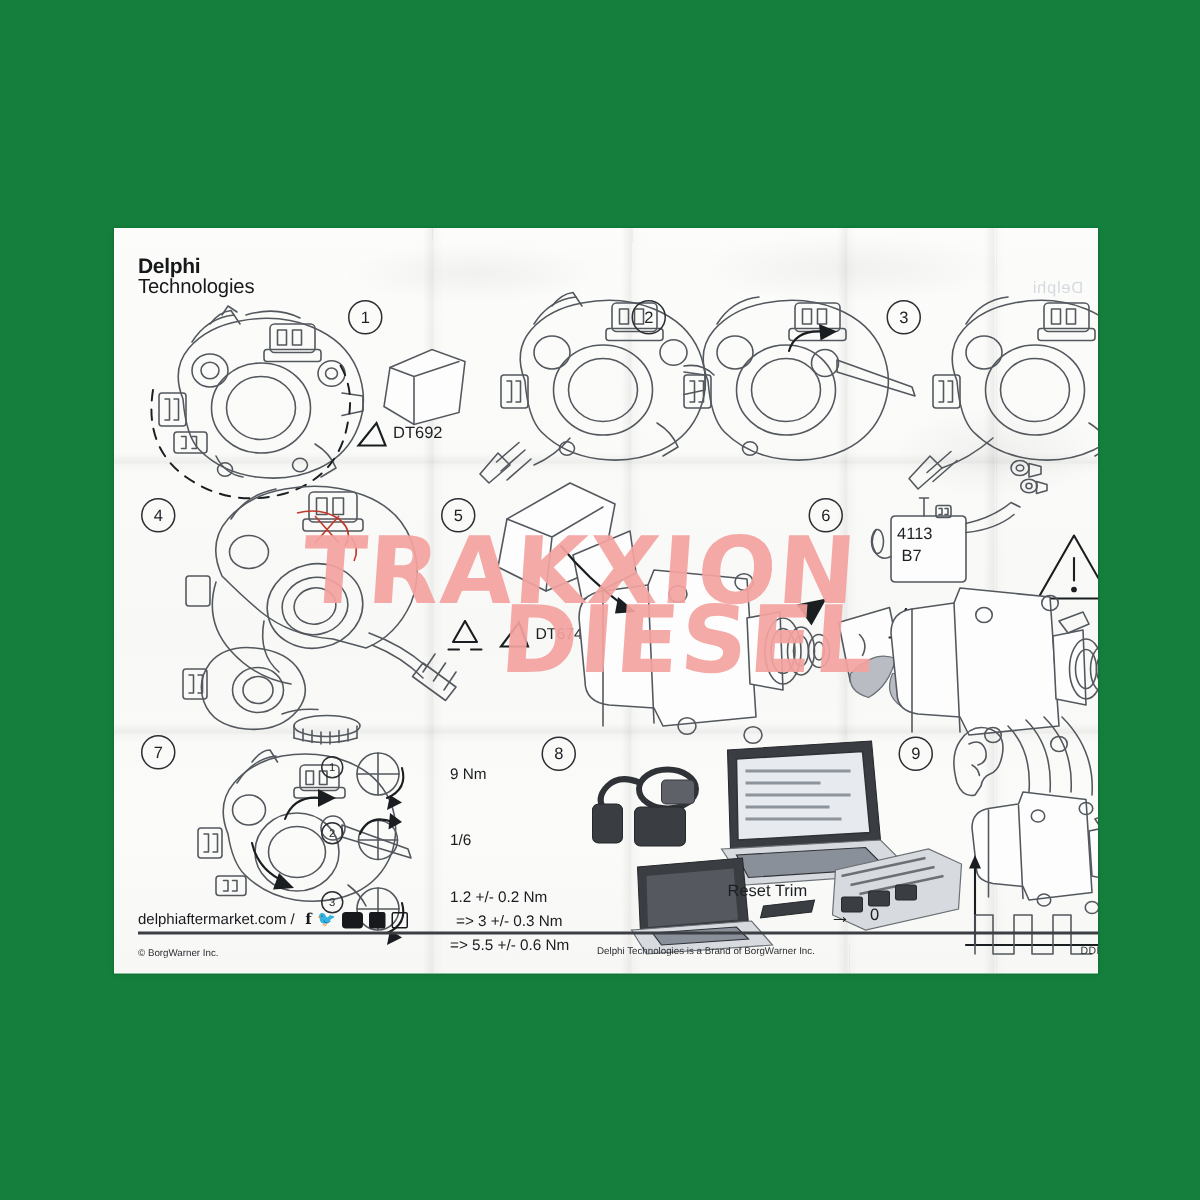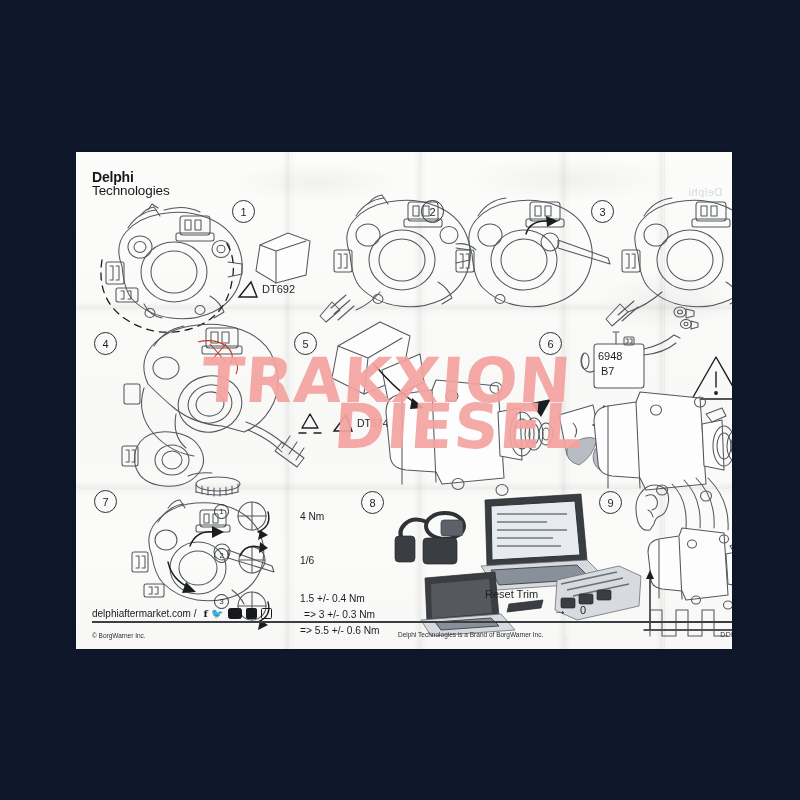--- a/index.html
+++ b/index.html
@@ -1,17 +1,17 @@
 <!DOCTYPE html>
 <html><head>
 <meta charset="utf-8">
 <style>
   html,body{margin:0;padding:0;background:#ffffff;}
   body{width:800px;height:800px;overflow:hidden;font-family:"Liberation Sans",sans-serif;}
-  #stage{position:relative;width:800px;height:800px;background:#0f172a;}
+  #stage{position:relative;width:800px;height:800px;background:#15803d;}
 
   
   #sheet{
     position:absolute; left:76px; top:152px; width:656px; height:497px;
     background:
       linear-gradient(95deg, rgba(0,0,0,.035) 0 1px, rgba(0,0,0,0) 1px 100%) 212px 0/218px 100% no-repeat,
       linear-gradient(92deg, rgba(0,0,0,.04) 0 1px, rgba(0,0,0,0) 1px 100%) 345px 0/200px 100% no-repeat,
       linear-gradient(88deg, rgba(0,0,0,.04) 0 1px, rgba(0,0,0,0) 1px 100%) 490px 0/200px 100% no-repeat,
       linear-gradient(90deg, rgba(0,0,0,.035) 0 1px, rgba(0,0,0,0) 1px 100%) 588px 0/200px 100% no-repeat,
       linear-gradient(180deg,#fcfcfb 0%,#fafaf8 30%,#f8f8f6 55%,#fbfbf9 80%,#f7f7f5 100%);
@@ -371,21 +371,21 @@
           <rect x="48" y="6" width="10" height="8" rx="1.5"></rect>
           <path d="M50 8 h2 v4 h-2 M54 8 h2 v4 h-2"></path>
           <path d="M40 13 v-12 M37 1 h6"></path>
           <path d="M8 22 q-5 8 0 16 q4 5 10 2" fill="none"></path>
           <ellipse cx="9" cy="30" rx="4" ry="8"></ellipse>
           <path d="M68 18 q18 -4 30 -14 l6 3"></path>
           <path d="M68 24 q20 -2 32 -12"></path>
         </g>
       </svg>
     </div>
-    <div class="lab" style="left:522px;top:198px;font-size:11px">6948</div>
+    <div class="lab" style="left:522px;top:198px;font-size:11px">4113</div>
     <div class="lab" style="left:525px;top:213px;font-size:11px">B7</div>
 
     <div class="art" style="left:613px;top:202px">
       <svg width="54" height="48" viewBox="0 0 54 48">
         <path class="dk" d="M27 3 L51 45 L3 45 Z" stroke-width="2.6" stroke-linejoin="round"></path>
         <path class="dk" d="M27 18 L27 33" stroke-width="2.6"></path>
         <circle class="dkf" cx="27" cy="39" r="1.9"></circle>
       </svg>
     </div>
 
@@ -461,23 +461,23 @@
             <path d="M20 104 h28 M34 90 v28"></path>
           </g>
         <path class="dk" d="M50 100 q4 14 -10 20" stroke-width="1.8"></path>
         <path class="dkf" d="M42 118 l-2 10 l10 -5z"></path>
       </svg>
     </div>
     <div class="badge sm" style="left:138px;top:352px">1</div>
     <div class="badge sm" style="left:138px;top:396px">2</div>
     <div class="badge sm" style="left:138px;top:442px">3</div>
 
-    <div class="torque" style="left:224px;top:358px">4 Nm</div>
+    <div class="torque" style="left:224px;top:358px">9 Nm</div>
     <div class="torque" style="left:224px;top:402px">1/6</div>
-    <div class="torque" style="left:224px;top:440px">1.5 +/- 0.4 Nm</div>
+    <div class="torque" style="left:224px;top:440px">1.2 +/- 0.2 Nm</div>
     <div class="torque" style="left:228px;top:456px">=&gt; 3 +/- 0.3 Nm</div>
     <div class="torque" style="left:224px;top:472px">=&gt; 5.5 +/- 0.6 Nm</div>
 
     <div class="badge" style="left:285px;top:339px">8</div>
 
     <div class="art" style="left:305px;top:340px">
       <svg width="260" height="135" viewBox="0 0 260 135">
 
         <g>
           <ellipse cx="64" cy="34" rx="19" ry="13" fill="none" stroke="#2f3237" stroke-width="4"></ellipse>

